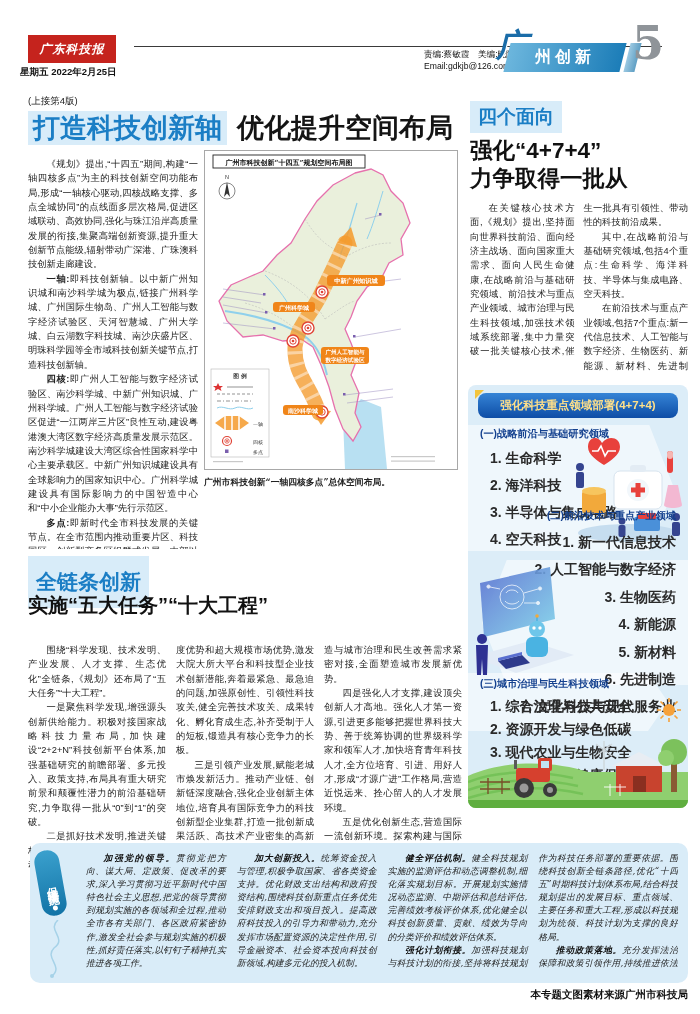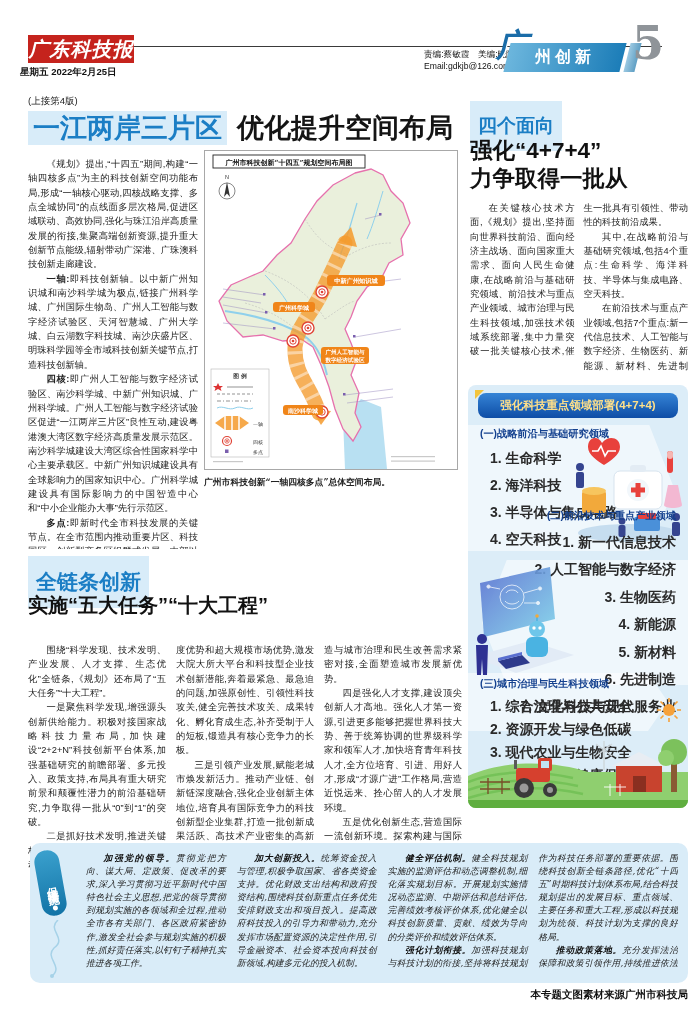--- a/index.html
+++ b/index.html
@@ -1,23 +1,23 @@
 <!DOCTYPE html>
 <html><head>
 <meta charset="utf-8">
 <style>
   html,body{margin:0;padding:0;background:#e9e9e9}
   .page{position:relative;width:700px;height:1014px;background:#fff;overflow:hidden;
         font-family:"Liberation Sans",sans-serif;color:#1a1a1a}
   .abs{position:absolute}
   
-  .logo{left:28px;top:35px;width:106px;height:28px;background:#c5231d;color:#fff;
+  .logo{left:28px;top:35px;width:88px;height:28px;background:#c5231d;color:#fff;
         display:flex;align-items:center;justify-content:center;
         font-family:"DejaVu Serif",serif;font-weight:bold;font-style:italic;
-        font-size:20px;letter-spacing:1px}
+        font-size:12px;letter-spacing:1px}
   .headrule{left:134px;top:46px;width:528px;height:1px;background:#3a3a3a}
   .dateline{left:20px;top:66px;font-size:9.5px;font-weight:bold;color:#111}
   .editors{left:424px;top:49px;font-size:8.6px;line-height:11.5px;color:#111}
   .banner{left:507px;top:43px;width:116px;height:29px;transform:skewX(-14deg);
           background:linear-gradient(90deg,#6cb6dd,#1c7db8);display:flex;align-items:center;
           justify-content:center}
   .banner-label{color:#fff;font-weight:bold;font-size:16px;letter-spacing:4px;transform:skewX(14deg)}
   .banner-stripe{left:627px;top:43px;width:11px;height:29px;transform:skewX(-14deg);
           background:linear-gradient(90deg,#9cc9e2,#5f9fc4)}
   .guang{left:496px;top:24px;font-size:32px;color:#1a6ca8;font-family:"DejaVu Serif",serif;
@@ -31,21 +31,21 @@
   .a1-head .rest{color:#141414;margin-left:10px}
   .bodycol{font-size:9.3px;line-height:14.35px;text-align:justify;color:#222;overflow:hidden}
   .bodycol p{margin:0;text-indent:2em}
   .a1-col{left:28px;top:157px;width:170px;height:392px}
   .map-box{left:204px;top:150px;width:252px;height:318px;border:1px solid #a8a8a8;background:#fff}
   .map-caption{left:204px;top:477px;width:256px;font-family:"DejaVu Serif",serif;
                font-weight:bold;font-size:8.8px;color:#222}
   .mp-t{font-family:"DejaVu Serif",serif;font-weight:bold}
   
   .a2-kicker{left:470px;top:101px;background:#d8ecf9;color:#1b7ec5;font-size:19px;
-             font-weight:bold;padding:12px 8px}
+             font-weight:bold;padding:3px 8px}
   .a2-head{left:470px;top:137px;font-size:22.5px;font-weight:bold;line-height:28px;color:#111}
   .a2-body{left:470px;top:201px;width:218px;height:175px;column-count:2;column-gap:9px}
   
   .info{left:468px;top:385px;width:220px;height:423px;background:#dcedf8;border-radius:8px;overflow:hidden}
   .info *{box-sizing:border-box}
   .chev{position:absolute;background:rgba(255,255,255,.55)}
   .chev1{left:0;top:40px;width:206px;height:126px;clip-path:polygon(0 0,88% 0,100% 50%,88% 100%,0 100%)}
   .chev2{left:14px;top:175px;width:206px;height:125px;clip-path:polygon(12% 0,100% 0,100% 100%,12% 100%,0 50%)}
   .chev3{left:0;top:288px;width:200px;height:58px;clip-path:polygon(0 0,90% 0,100% 50%,90% 100%,0 100%)}
   .info-banner{position:absolute;left:10px;top:8px;width:200px;height:25px;border-radius:8px;
@@ -101,21 +101,21 @@
   </div>
   <div class="abs banner">
     <span class="banner-label">州创新</span>
   </div>
   <div class="abs banner-stripe"></div>
   <div class="abs guang">广</div>
   <div class="abs pageno">5</div>
   <div class="abs contnote">(上接第4版)</div>
 
   <h1 class="abs a1-head" style="margin:0">
-    <span class="hl">一江两岸三片区</span><span class="rest">优化提升空间布局</span>
+    <span class="hl">打造科技创新轴</span><span class="rest">优化提升空间布局</span>
   </h1>
 
   <div class="abs bodycol a1-col">
     <p><b></b><span>《规划》提出,“十四五”期间,构建“一轴四核多点”为主的科技创新空间功能布局,形成“一轴核心驱动,四核战略支撑、多点全城协同”的点线面多层次格局,促进区域联动、高效协同,强化与珠江沿岸高质量发展的衔接,集聚高端创新资源,提升重大创新节点能级,辐射带动广深港、广珠澳科技创新走廊建设。</span></p>
     <p><b>一轴:</b><span>即科技创新轴。以中新广州知识城和南沙科学城为极点,链接广州科学城、广州国际生物岛、广州人工智能与数字经济试验区、天河智慧城、广州大学城、白云湖数字科技城、南沙庆盛片区、明珠科学园等全市域科技创新关键节点,打造科技创新轴。</span></p>
     <p><b>四核:</b><span>即广州人工智能与数字经济试验区、南沙科学城、中新广州知识城、广州科学城。广州人工智能与数字经济试验区促进“一江两岸三片区”良性互动,建设粤港澳大湾区数字经济高质量发展示范区。南沙科学城建设大湾区综合性国家科学中心主要承载区。中新广州知识城建设具有全球影响力的国家知识中心。广州科学城建设具有国际影响力的中国智造中心和“中小企业能办大事”先行示范区。</span></p>
     <p><b>多点:</b><span>即新时代全市科技发展的关键节点。在全市范围内推动重要片区、科技园区、创新型商务区组群式发展。中部以荔湾、越秀、天河、海珠、番禺区的重点片区为主体。东部北部以黄埔、增城、白云、花都、从化区的重点片区为主体。南部以南沙区的重点片区为主体。</span></p>
   </div>
 
   <div class="abs map-box">

